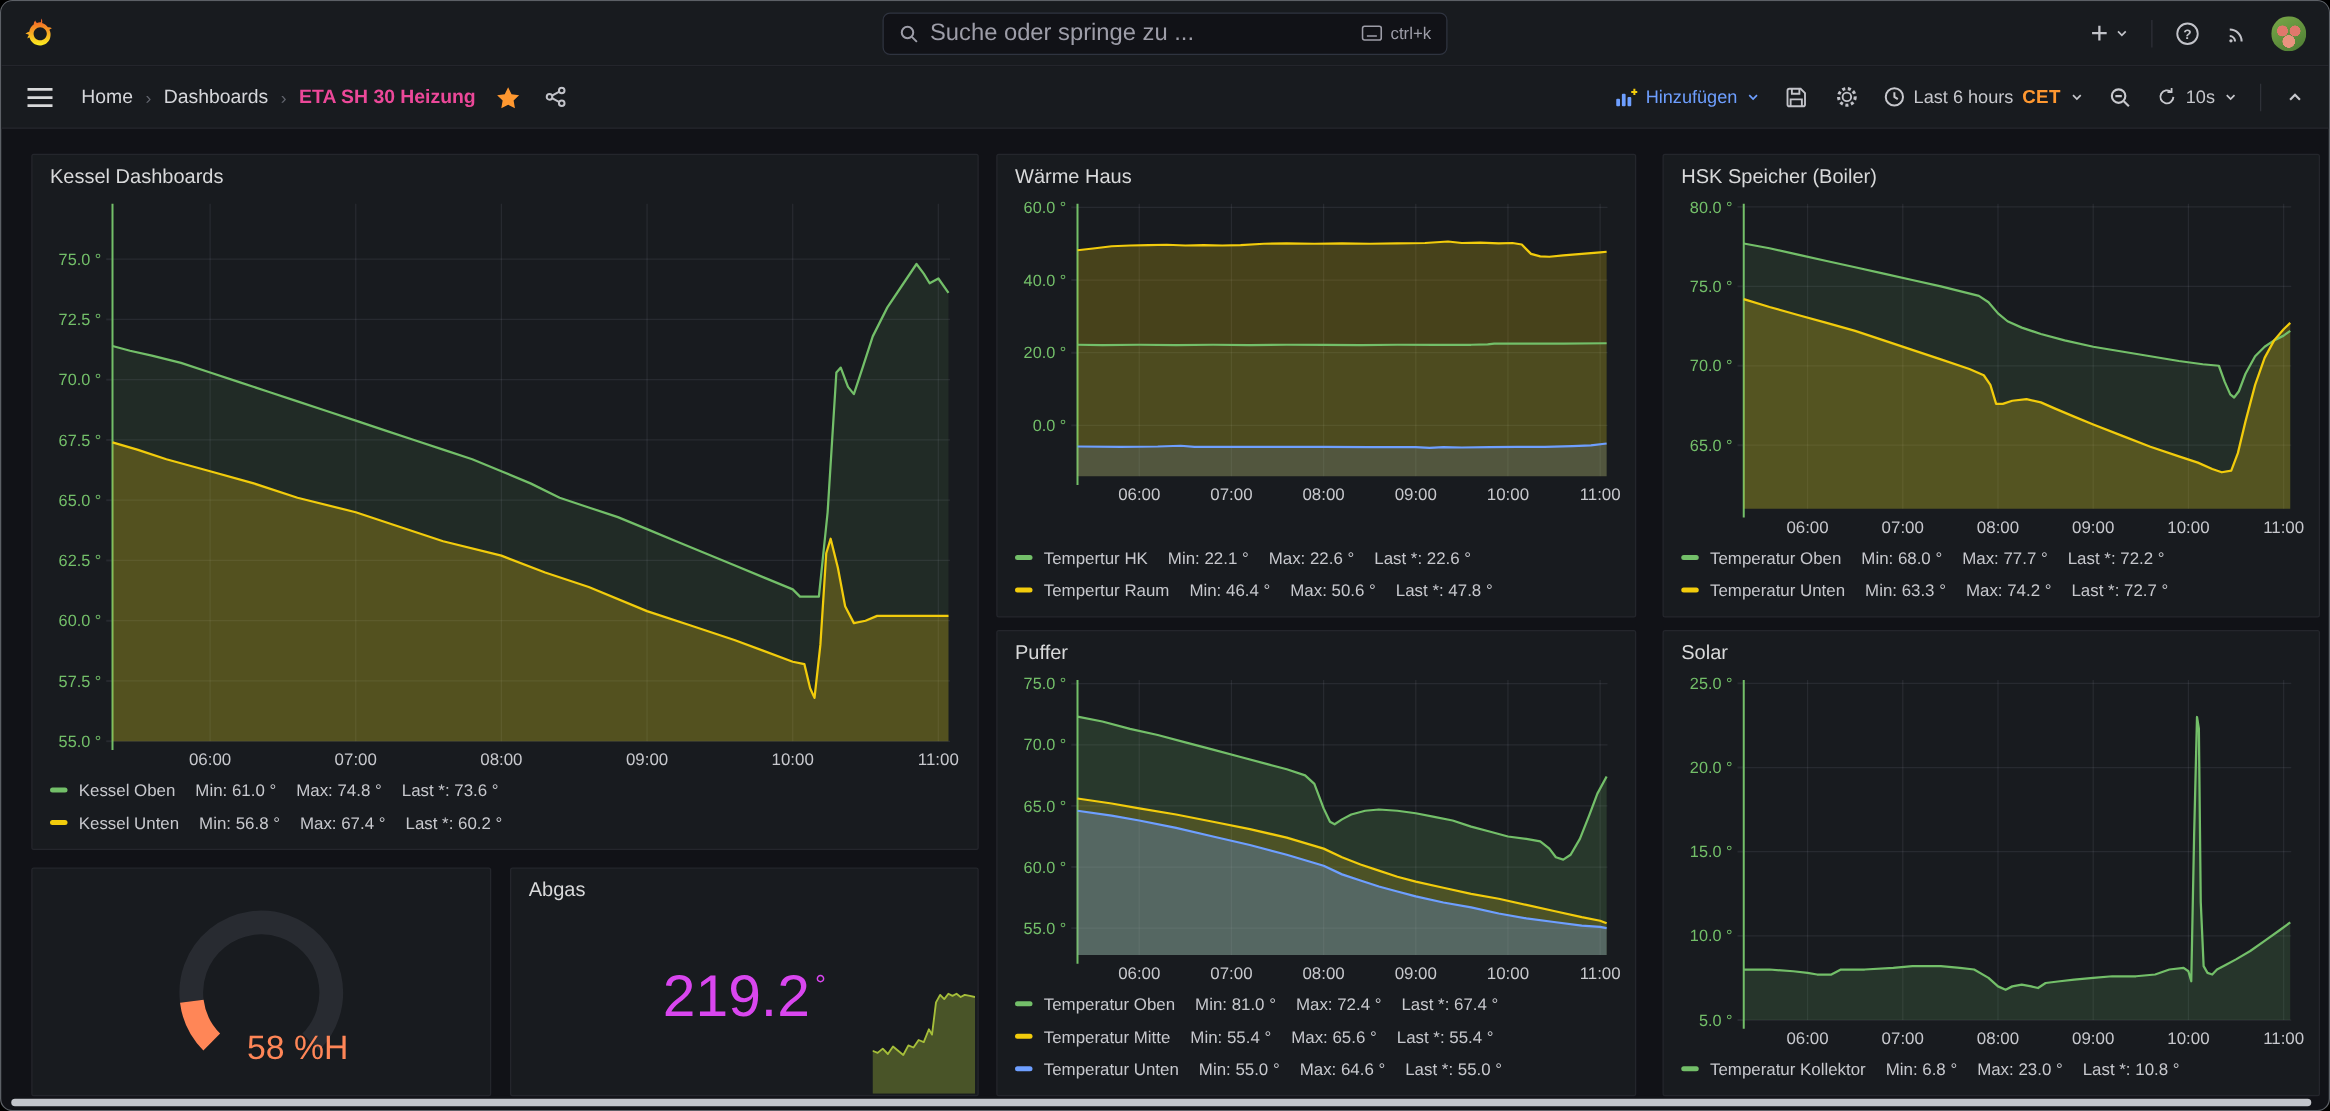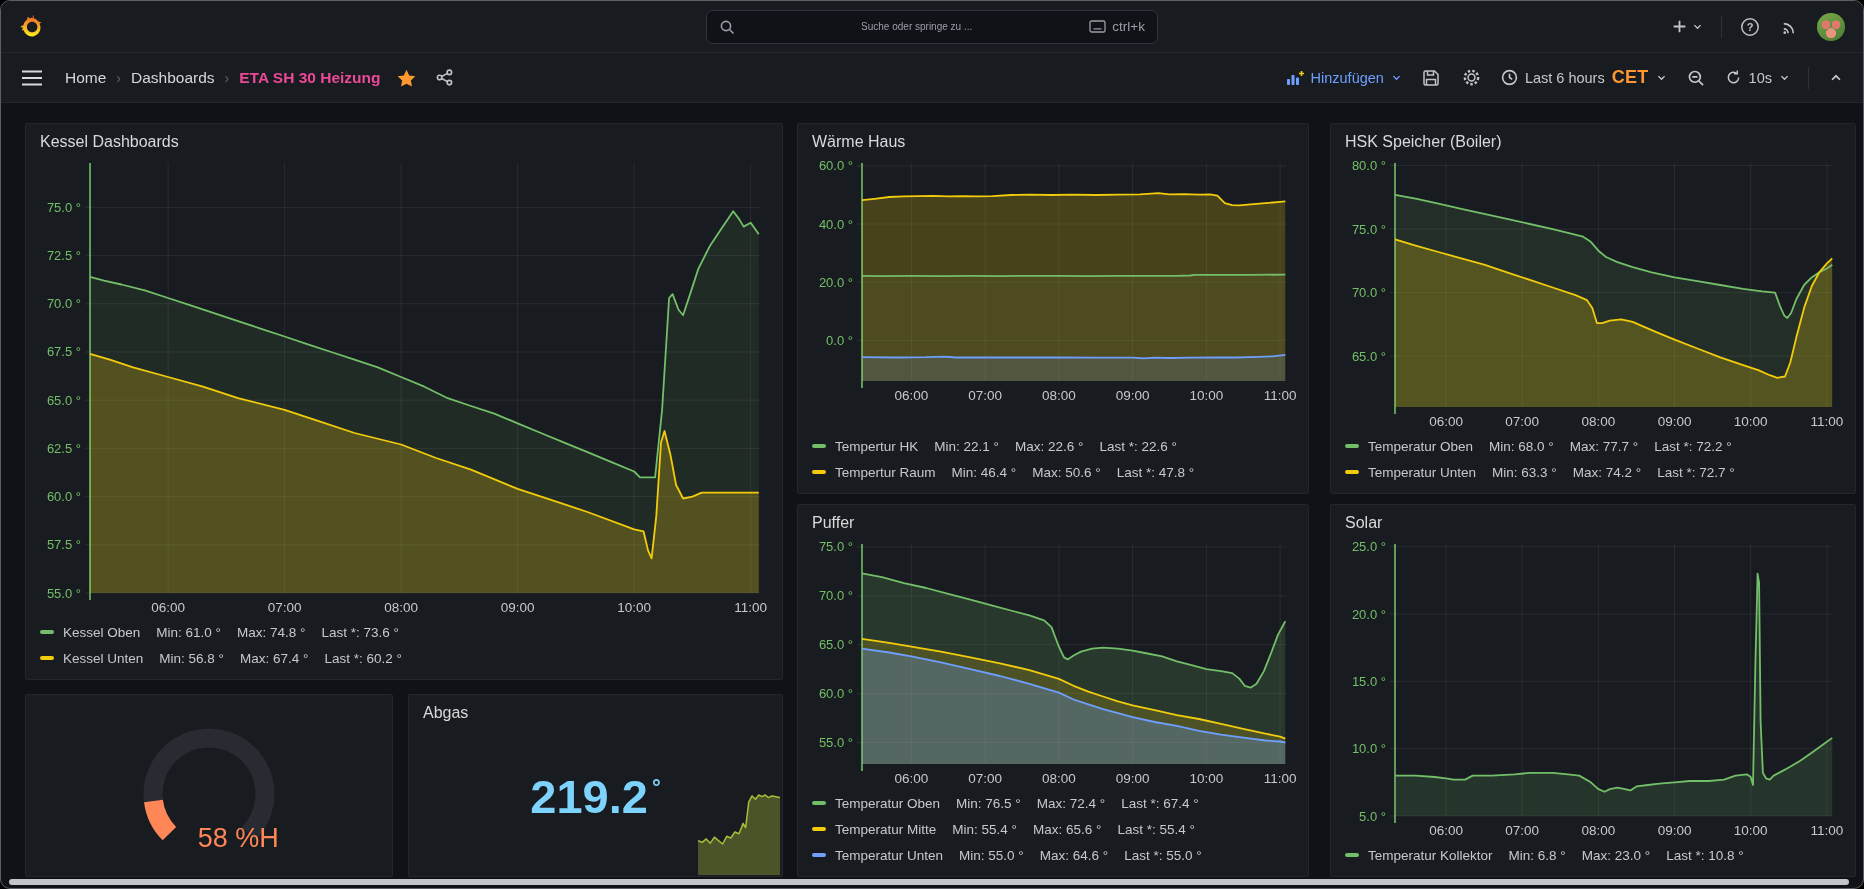--- a/index.html
+++ b/index.html
@@ -6,42 +6,42 @@
   body{font-family:"Liberation Sans",sans-serif;-webkit-font-smoothing:antialiased;}
   .screen{position:relative;width:1864px;height:889px;background:#111217;border:1px solid #5c6066;
           border-radius:10px;overflow:hidden;box-sizing:border-box;}
   
   .navbar{position:absolute;left:0;top:0;right:0;height:52px;background:#181b1f;
           border-bottom:1px solid #24262c;display:flex;align-items:center;padding:0 18px;box-sizing:border-box;}
   .nav-left{display:flex;align-items:center;}
   .searchbar{position:absolute;left:50%;transform:translateX(-50%);width:452px;height:34px;
              background:#111217;border:1px solid #2f3440;border-radius:6px;display:flex;align-items:center;
              padding:0 12px;box-sizing:border-box;color:#8e8e9a;cursor:text;}
-  .searchbar .ph{margin-left:9px;font-size:10px;color:#9d9da8;flex:1;text-align:center;}
+  .searchbar .ph{margin-left:9px;font-size:19px;color:#9d9da8;flex:1;}
   .shortcut{display:flex;align-items:center;gap:6px;color:#9d9da8;font-size:13.5px;}
   .nav-right{margin-left:auto;display:flex;align-items:center;gap:16px;}
   .icon-btn{display:flex;align-items:center;gap:4px;background:none;border:none;padding:2px;cursor:pointer;}
   .vdiv{width:1px;height:22px;background:#2e3138;}
   .avatar{width:28px;height:28px;border-radius:50%;
           background:
             radial-gradient(circle at 32% 42%, #e0786c 0 17%, transparent 18%),
             radial-gradient(circle at 68% 42%, #e0786c 0 17%, transparent 18%),
             radial-gradient(circle at 50% 72%, #e8937f 0 20%, transparent 21%),
             linear-gradient(150deg,#79a848,#4c7c33);}
   
   .toolbar{position:absolute;left:0;top:52px;right:0;height:50px;background:#181b1f;
            border-bottom:1px solid #24262c;display:flex;align-items:center;padding:0 18px;box-sizing:border-box;}
   .crumbs{display:flex;align-items:center;gap:10px;margin-left:20px;font-size:15.5px;}
   .crumb{color:#d5d6da;cursor:pointer;}
   .crumb.current{color:#ec4899;cursor:default;font-weight:bold;}
   .crumb-sep{color:#62656e;font-size:14px;}
   .tb-right{margin-left:auto;display:flex;align-items:center;gap:18px;}
   .tb-group{display:flex;align-items:center;gap:7px;color:#c7c8cd;font-size:14.5px;cursor:pointer;}
   .add-label{color:#6e9fff;font-weight:500;}
-  .cet{color:#ff9830;font-size:18px;font-weight:600;letter-spacing:.3px;}
+  .cet{color:#ff9830;font-size:15px;font-weight:600;letter-spacing:.3px;}
   
   .dashboard{position:absolute;left:0;top:102px;width:1864px;height:780px;}
   .panel{position:absolute;background:#181b1f;border:1px solid #24262c;border-radius:2px;
          display:flex;flex-direction:column;box-sizing:border-box;}
   .panel-title{padding:9px 14px 2px;font-size:16px;color:#d8d9da;font-weight:500;}
   .chart{flex:1;min-height:0;margin:2px 10px 0 6px;}
   .legend{padding:0 14px 8px;}
   .legend-row{display:flex;align-items:center;height:26px;font-size:13.5px;color:#c7c8cd;white-space:nowrap;}
   .legend-row .swatch{width:14px;height:4px;border-radius:2px;margin-right:9px;flex:none;}
   .legend-row .lbl{cursor:pointer;}
@@ -50,21 +50,21 @@
   .p-waerme{left:796px;top:20px;width:512px;height:371px;}
   .p-hsk{left:1329px;top:20px;width:526px;height:371px;}
   .p-puffer{left:796px;top:401px;width:512px;height:373px;}
   .p-solar{left:1329px;top:401px;width:526px;height:373px;}
   .p-gauge{left:24px;top:591px;width:368px;height:183px;}
   .p-abgas{left:407px;top:591px;width:375px;height:183px;}
   .gauge-wrap{flex:1;position:relative;display:flex;align-items:center;justify-content:center;}
   .gauge-value{position:absolute;left:50%;transform:translateX(-14%);bottom:22px;
                font-size:27px;font-weight:500;color:#ff8657;}
   .stat-wrap{flex:1;position:relative;display:flex;align-items:center;justify-content:center;}
-  .stat-value{font-size:47px;font-weight:700;color:#7dd3fc;line-height:1;margin-top:-8px;}
+  .stat-value{font-size:47px;font-weight:400;color:#d946ef;line-height:1;margin-top:-8px;}
   .stat-unit{font-size:22px;vertical-align:18px;margin-left:4px;}
   .spark{position:absolute;right:2px;bottom:1px;width:82px;height:86px;}
   .hscroll{position:absolute;left:8px;right:14px;bottom:3px;height:6px;border-radius:3px;background:#c3c5cb;}
   svg{display:block;}
   text{font-family:"Liberation Sans",sans-serif;}
 </style>
 </head>
 <body>
 
 <div class="screen">
@@ -428,21 +428,21 @@
             <path d="M58.0 112.6L85.3 116.5L107.4 120.4L136.9 126.3L166.4 133.2L195.9 140.0L225.4 147.8L254.9 156.6L269.6 163.5L284.4 168.4L299.1 173.2L313.9 177.2L328.6 181.1L350.7 186.0L372.9 189.9L395.0 194.8L417.1 198.7L439.2 201.6L461.4 204.5L476.1 205.5L481.3 206.5L481.3 228L58.0 228Z" fill="#6e9fff" fill-opacity="0.28" stroke="none"></path>
             <path d="M58.0 37.3L77.9 41.2L100.0 47.1L122.2 52.0L144.3 57.9L166.4 63.7L188.5 69.6L210.6 75.5L225.4 79.4L240.1 84.3L247.5 91.1L254.9 110.7L260.0 121.4L263.7 123.4L269.6 119.5L277.0 115.6L288.1 112.6L299.1 111.6L313.9 112.6L328.6 114.6L343.4 117.5L358.1 120.4L372.9 125.3L387.6 129.2L402.4 133.2L417.1 135.1L428.2 137.1L435.5 142.9L440.7 149.8L446.6 151.7L452.5 147.8L459.9 135.1L467.3 116.5L473.9 98.9L481.3 85.2" fill="none" stroke="#73bf69" stroke-width="1.8" stroke-linejoin="round"></path>
             <path d="M58.0 102.8L85.3 106.8L107.4 110.7L136.9 115.6L166.4 121.4L195.9 127.3L225.4 134.1L254.9 142.9L269.6 149.8L284.4 155.6L299.1 160.5L313.9 165.4L328.6 169.3L350.7 174.2L372.9 179.1L395.0 183.0L417.1 187.9L439.2 192.8L461.4 197.7L476.1 200.6L481.3 202.6" fill="none" stroke="#f2cc0c" stroke-width="1.8" stroke-linejoin="round"></path>
             <path d="M58.0 112.6L85.3 116.5L107.4 120.4L136.9 126.3L166.4 133.2L195.9 140.0L225.4 147.8L254.9 156.6L269.6 163.5L284.4 168.4L299.1 173.2L313.9 177.2L328.6 181.1L350.7 186.0L372.9 189.9L395.0 194.8L417.1 198.7L439.2 201.6L461.4 204.5L476.1 205.5L481.3 206.5" fill="none" stroke="#6e9fff" stroke-width="1.8" stroke-linejoin="round"></path>
           </svg>
         </div>
       <div class="legend">
           <div class="legend-row">
             <span class="swatch" style="background: rgb(115, 191, 105);"></span>
             <span class="lbl">Temperatur Oben</span>
-            <span class="stat">Min: 76.5 °</span>
+            <span class="stat">Min: 81.0 °</span>
             <span class="stat">Max: 72.4 °</span>
             <span class="stat">Last *: 67.4 °</span>
           </div>
           <div class="legend-row">
             <span class="swatch" style="background: rgb(242, 204, 12);"></span>
             <span class="lbl">Temperatur Mitte</span>
             <span class="stat">Min: 55.4 °</span>
             <span class="stat">Max: 65.6 °</span>
             <span class="stat">Last *: 55.4 °</span>
           </div>

